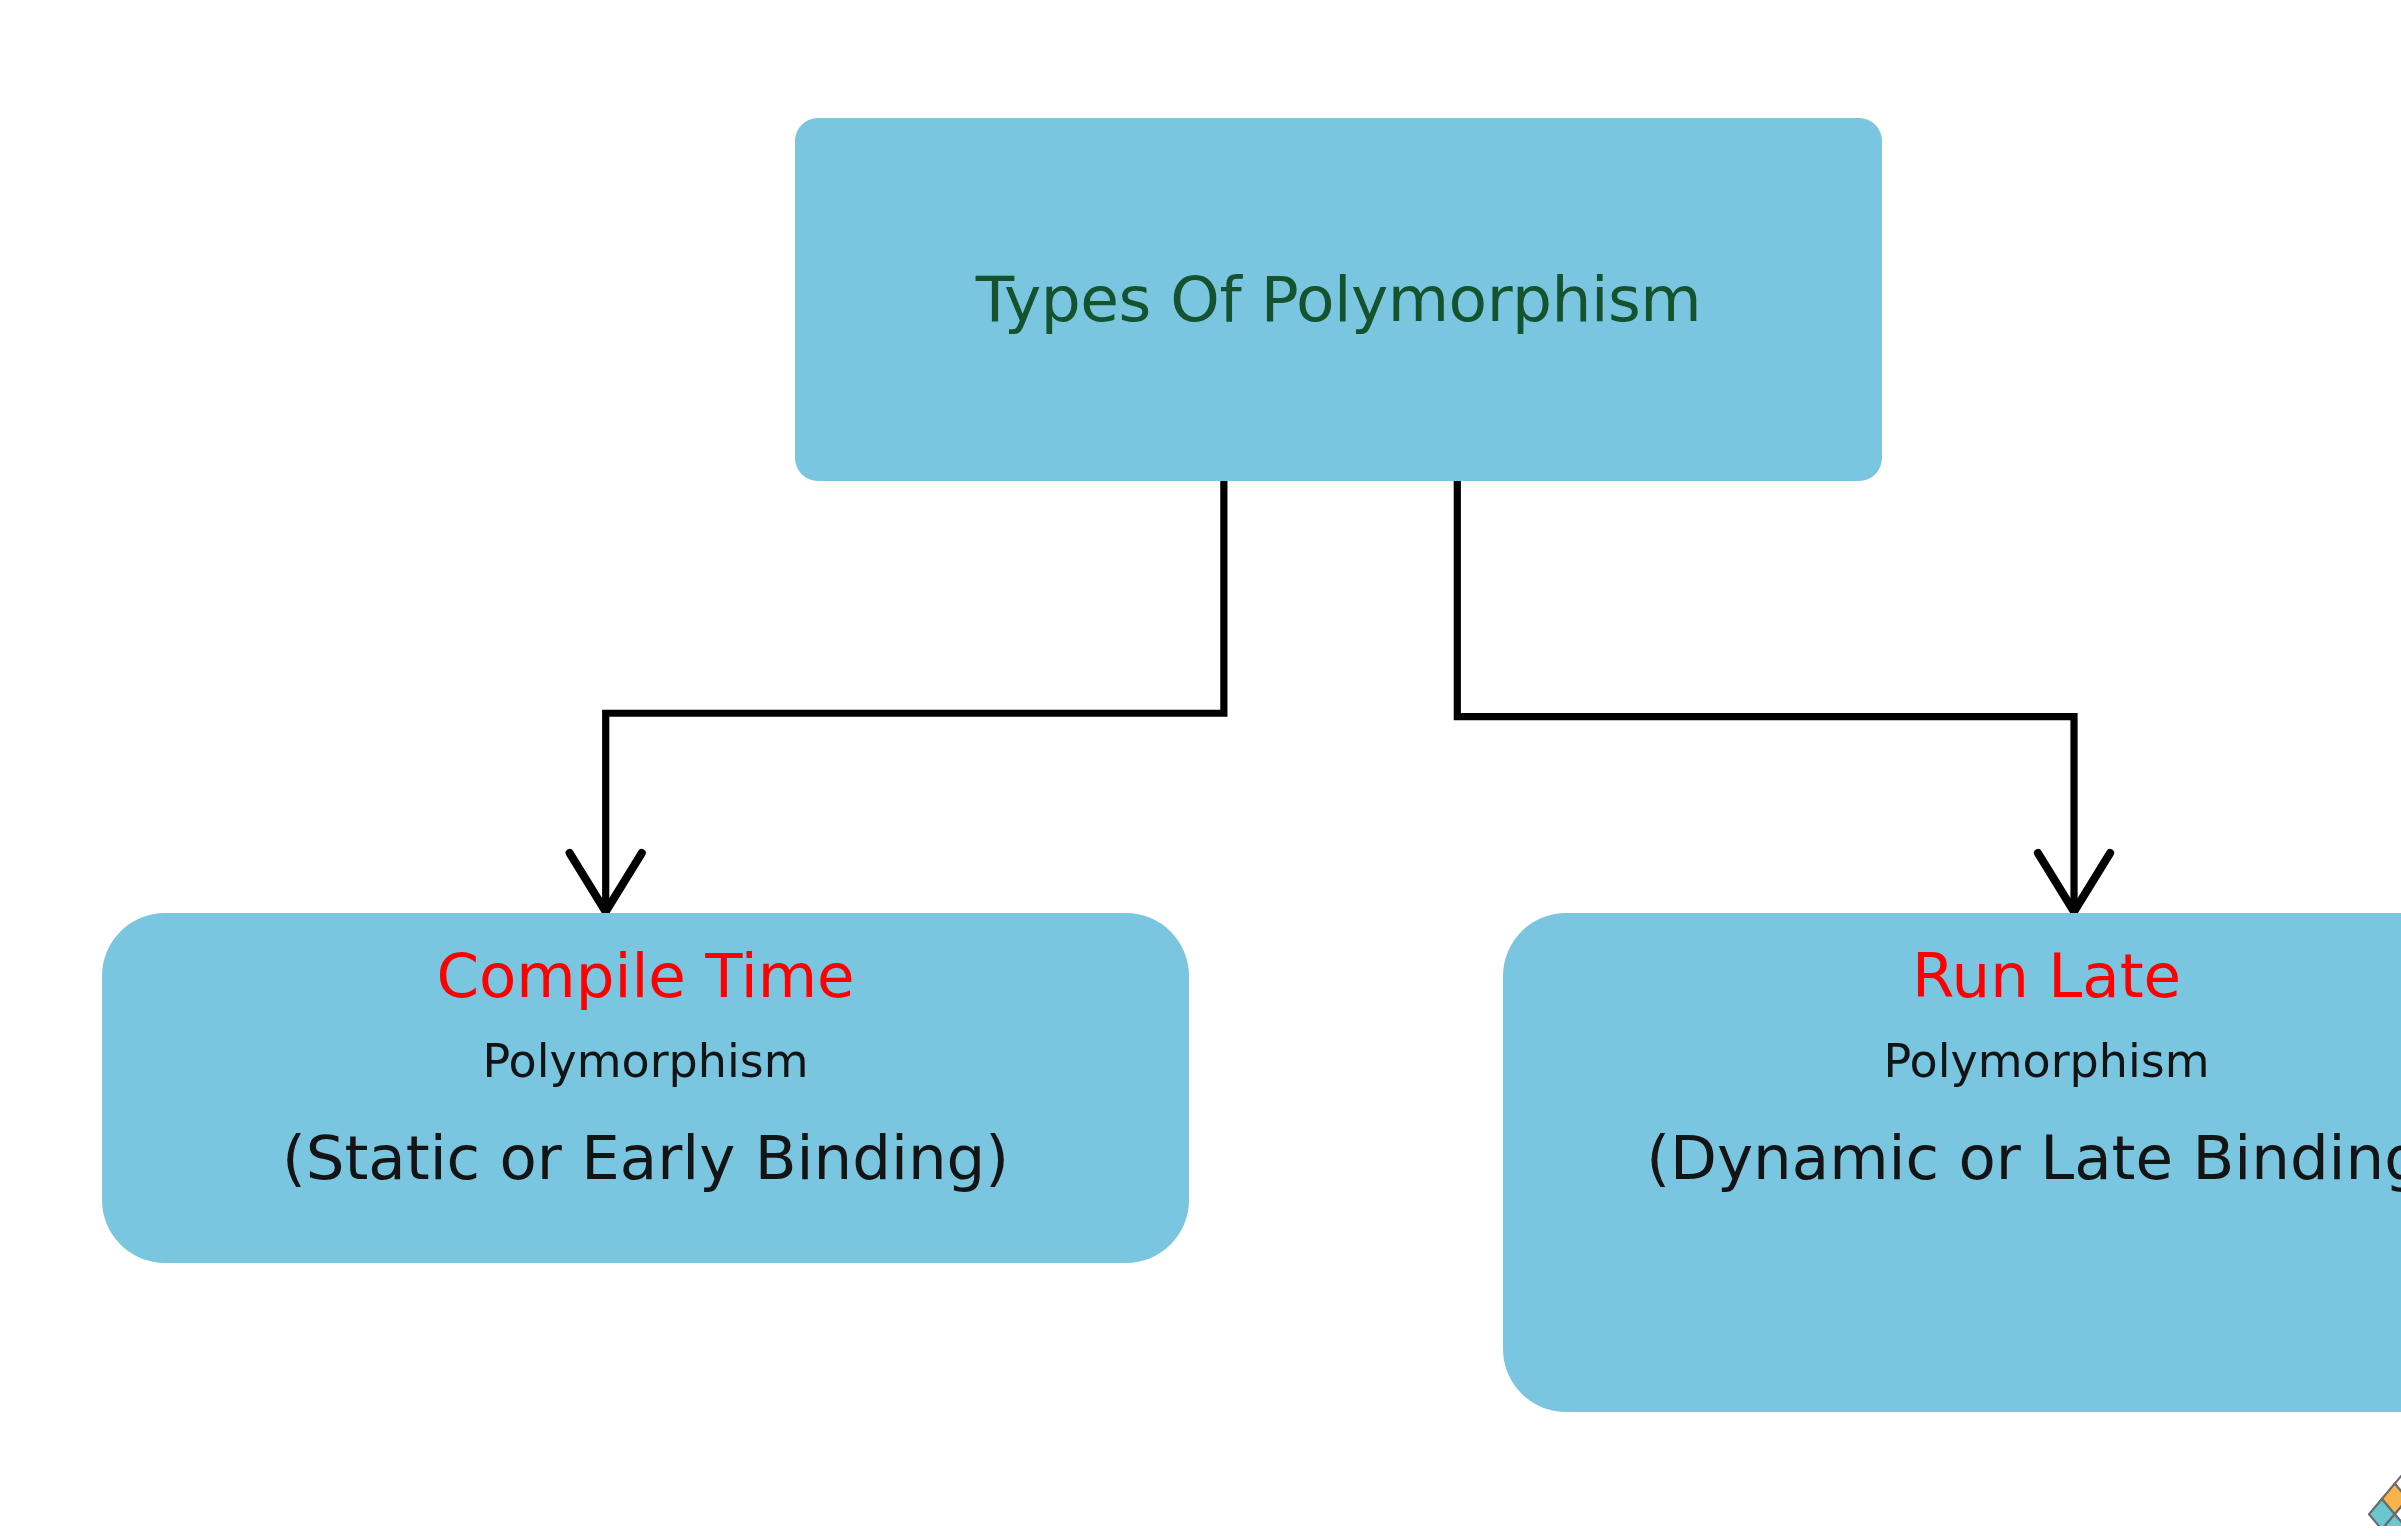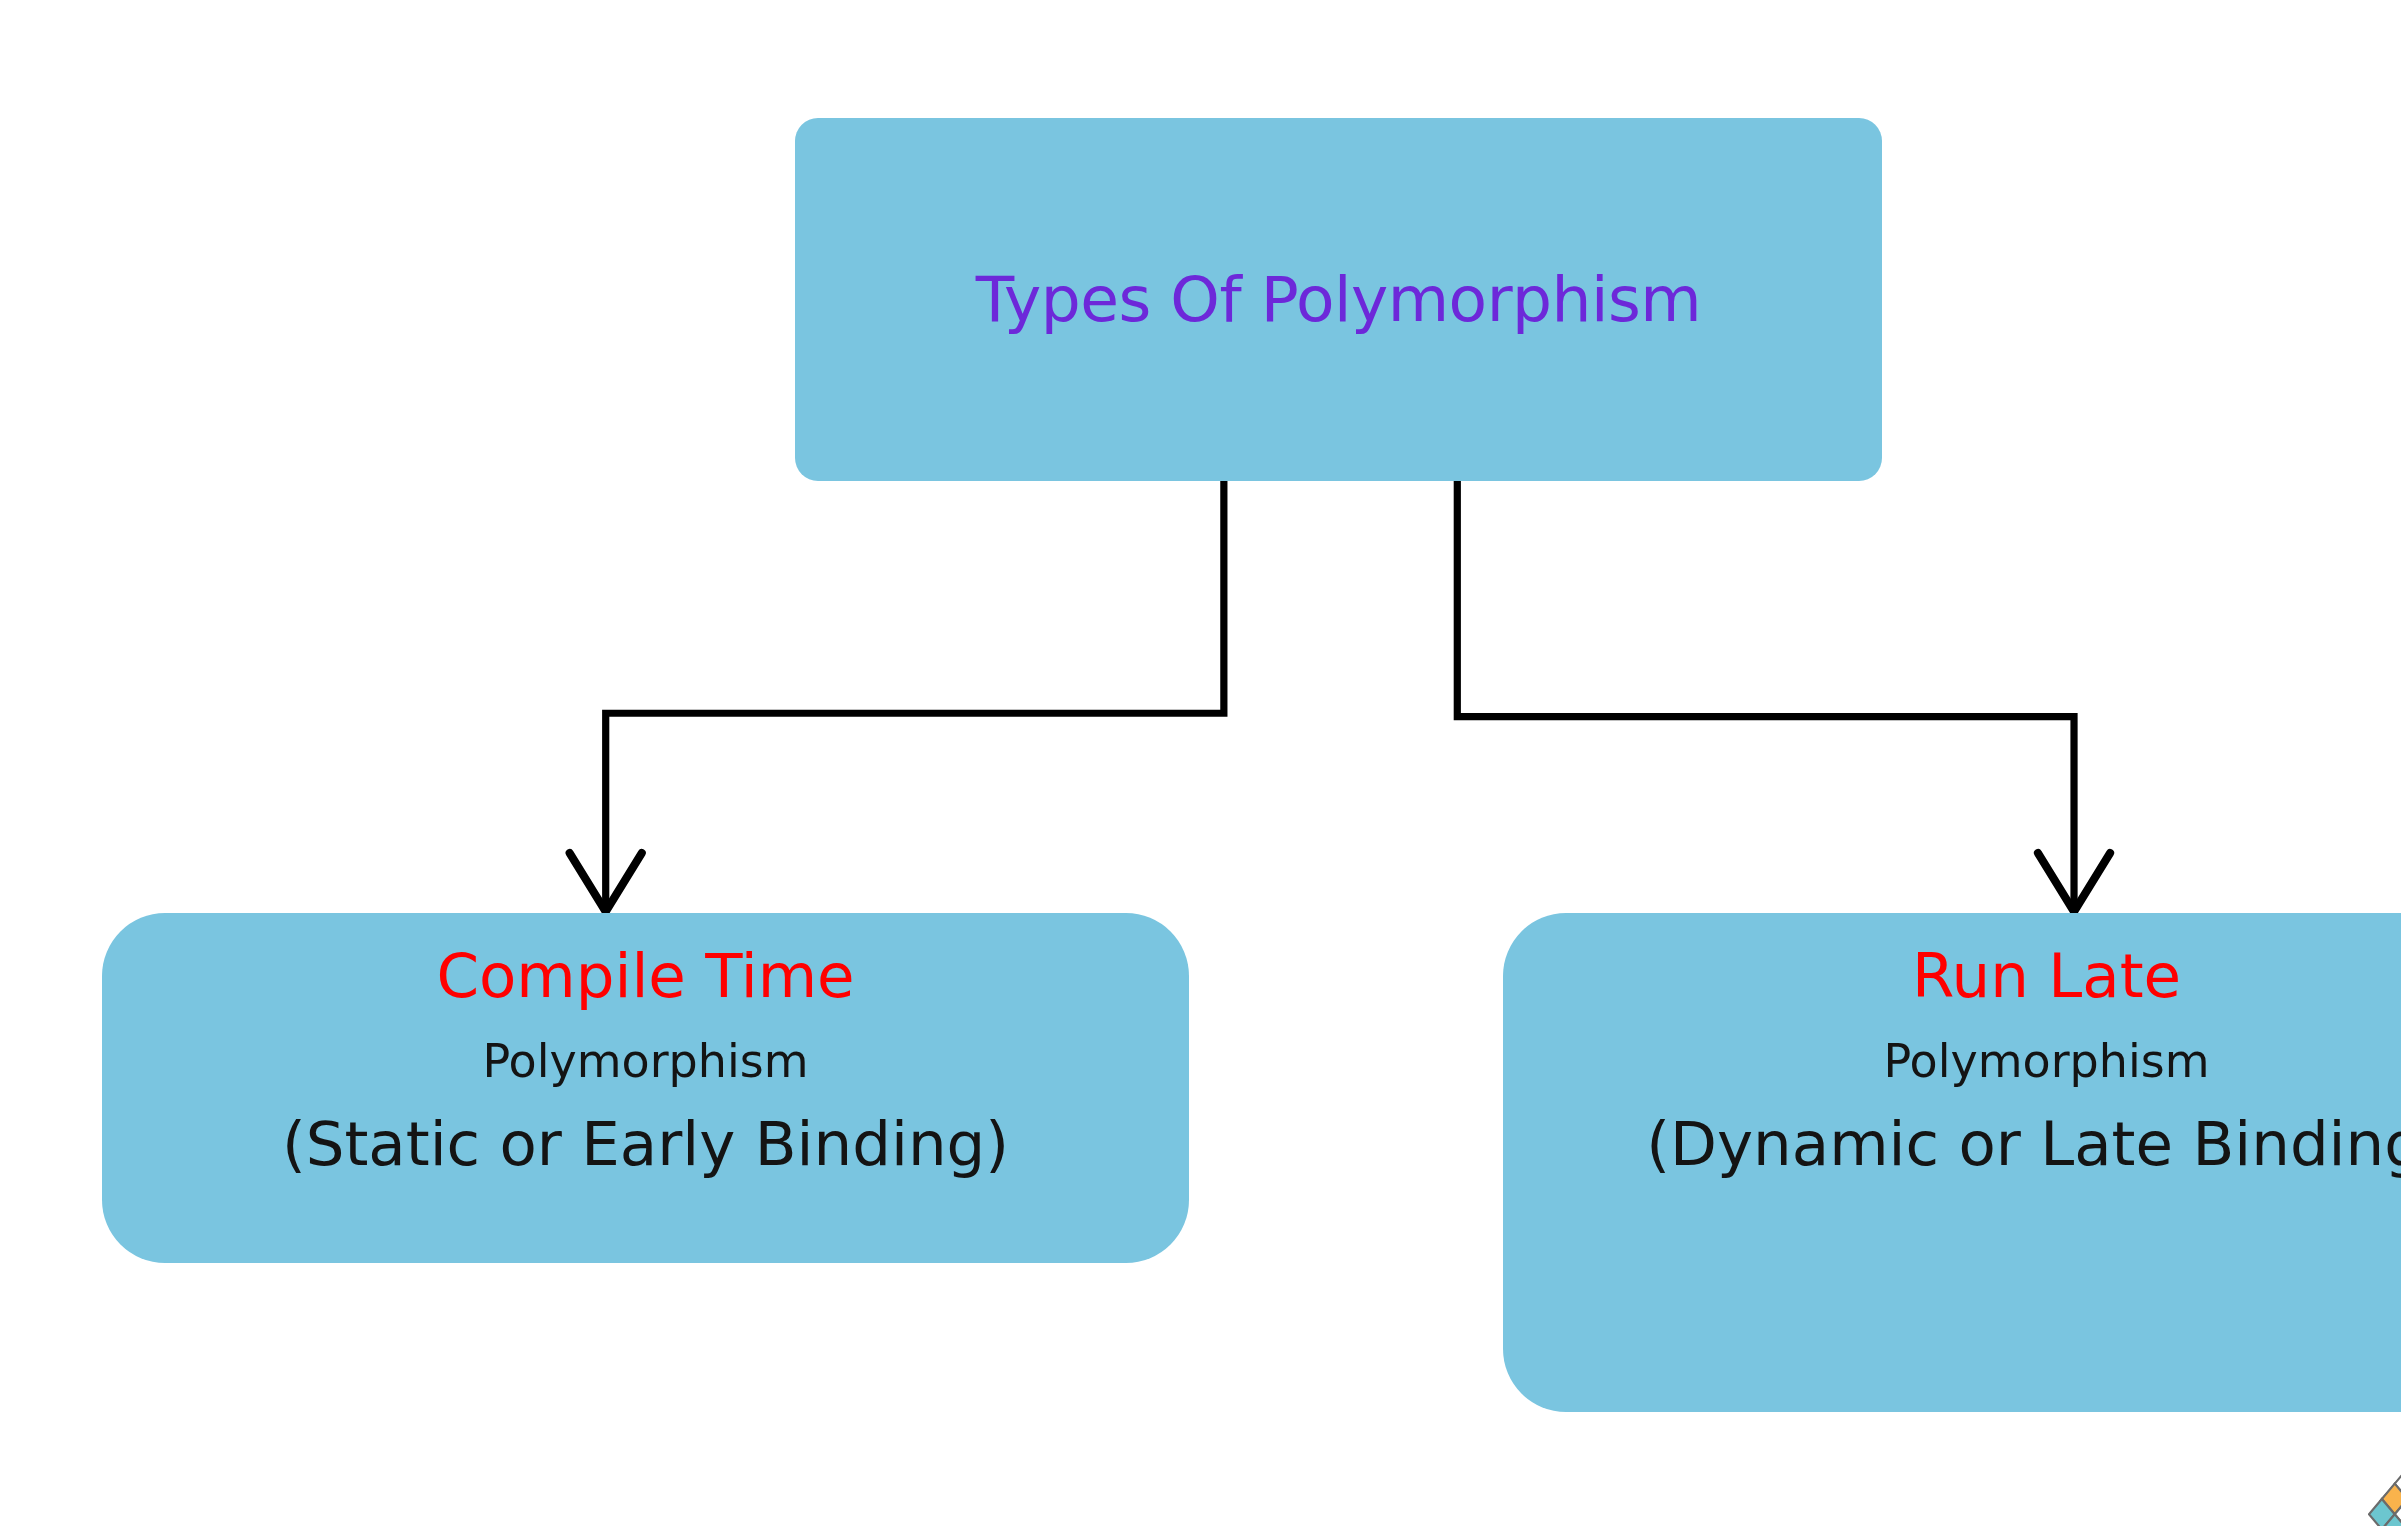--- a/index.html
+++ b/index.html
@@ -37,21 +37,21 @@
   #node-root {
     left: 795px;
     top: 118px;
     width: 1087px;
     height: 363px;
     border-radius: 23px;
     justify-content: center;
   }
   #node-root .node-title {
     font-size: 63px;
-    color: #6d28d9;
+    color: #14532d;
     font-family: "DejaVu Sans", sans-serif;
     font-weight: 400;
     letter-spacing: -0.5px;
     line-height: 1.1;
   }
 
   
   #node-compile-time {
     left: 102px;
     top: 913px;
@@ -82,21 +82,21 @@
     font-size: 46px;
     color: #141414;
     line-height: 1.22;
     margin: 0 0 18px 0;
     font-family: "DejaVu Sans", sans-serif;
   }
   .leaf-line-3 {
     font-size: 61px;
     color: #141414;
     line-height: 1.22;
-    margin: 0;
+    margin: 14px;
     font-family: "DejaVu Sans", sans-serif;
     white-space: nowrap;
   }
 
   
   #connectors {
     position: absolute;
     left: 0; top: 0;
     width: 2734px;
     height: 1537px;

